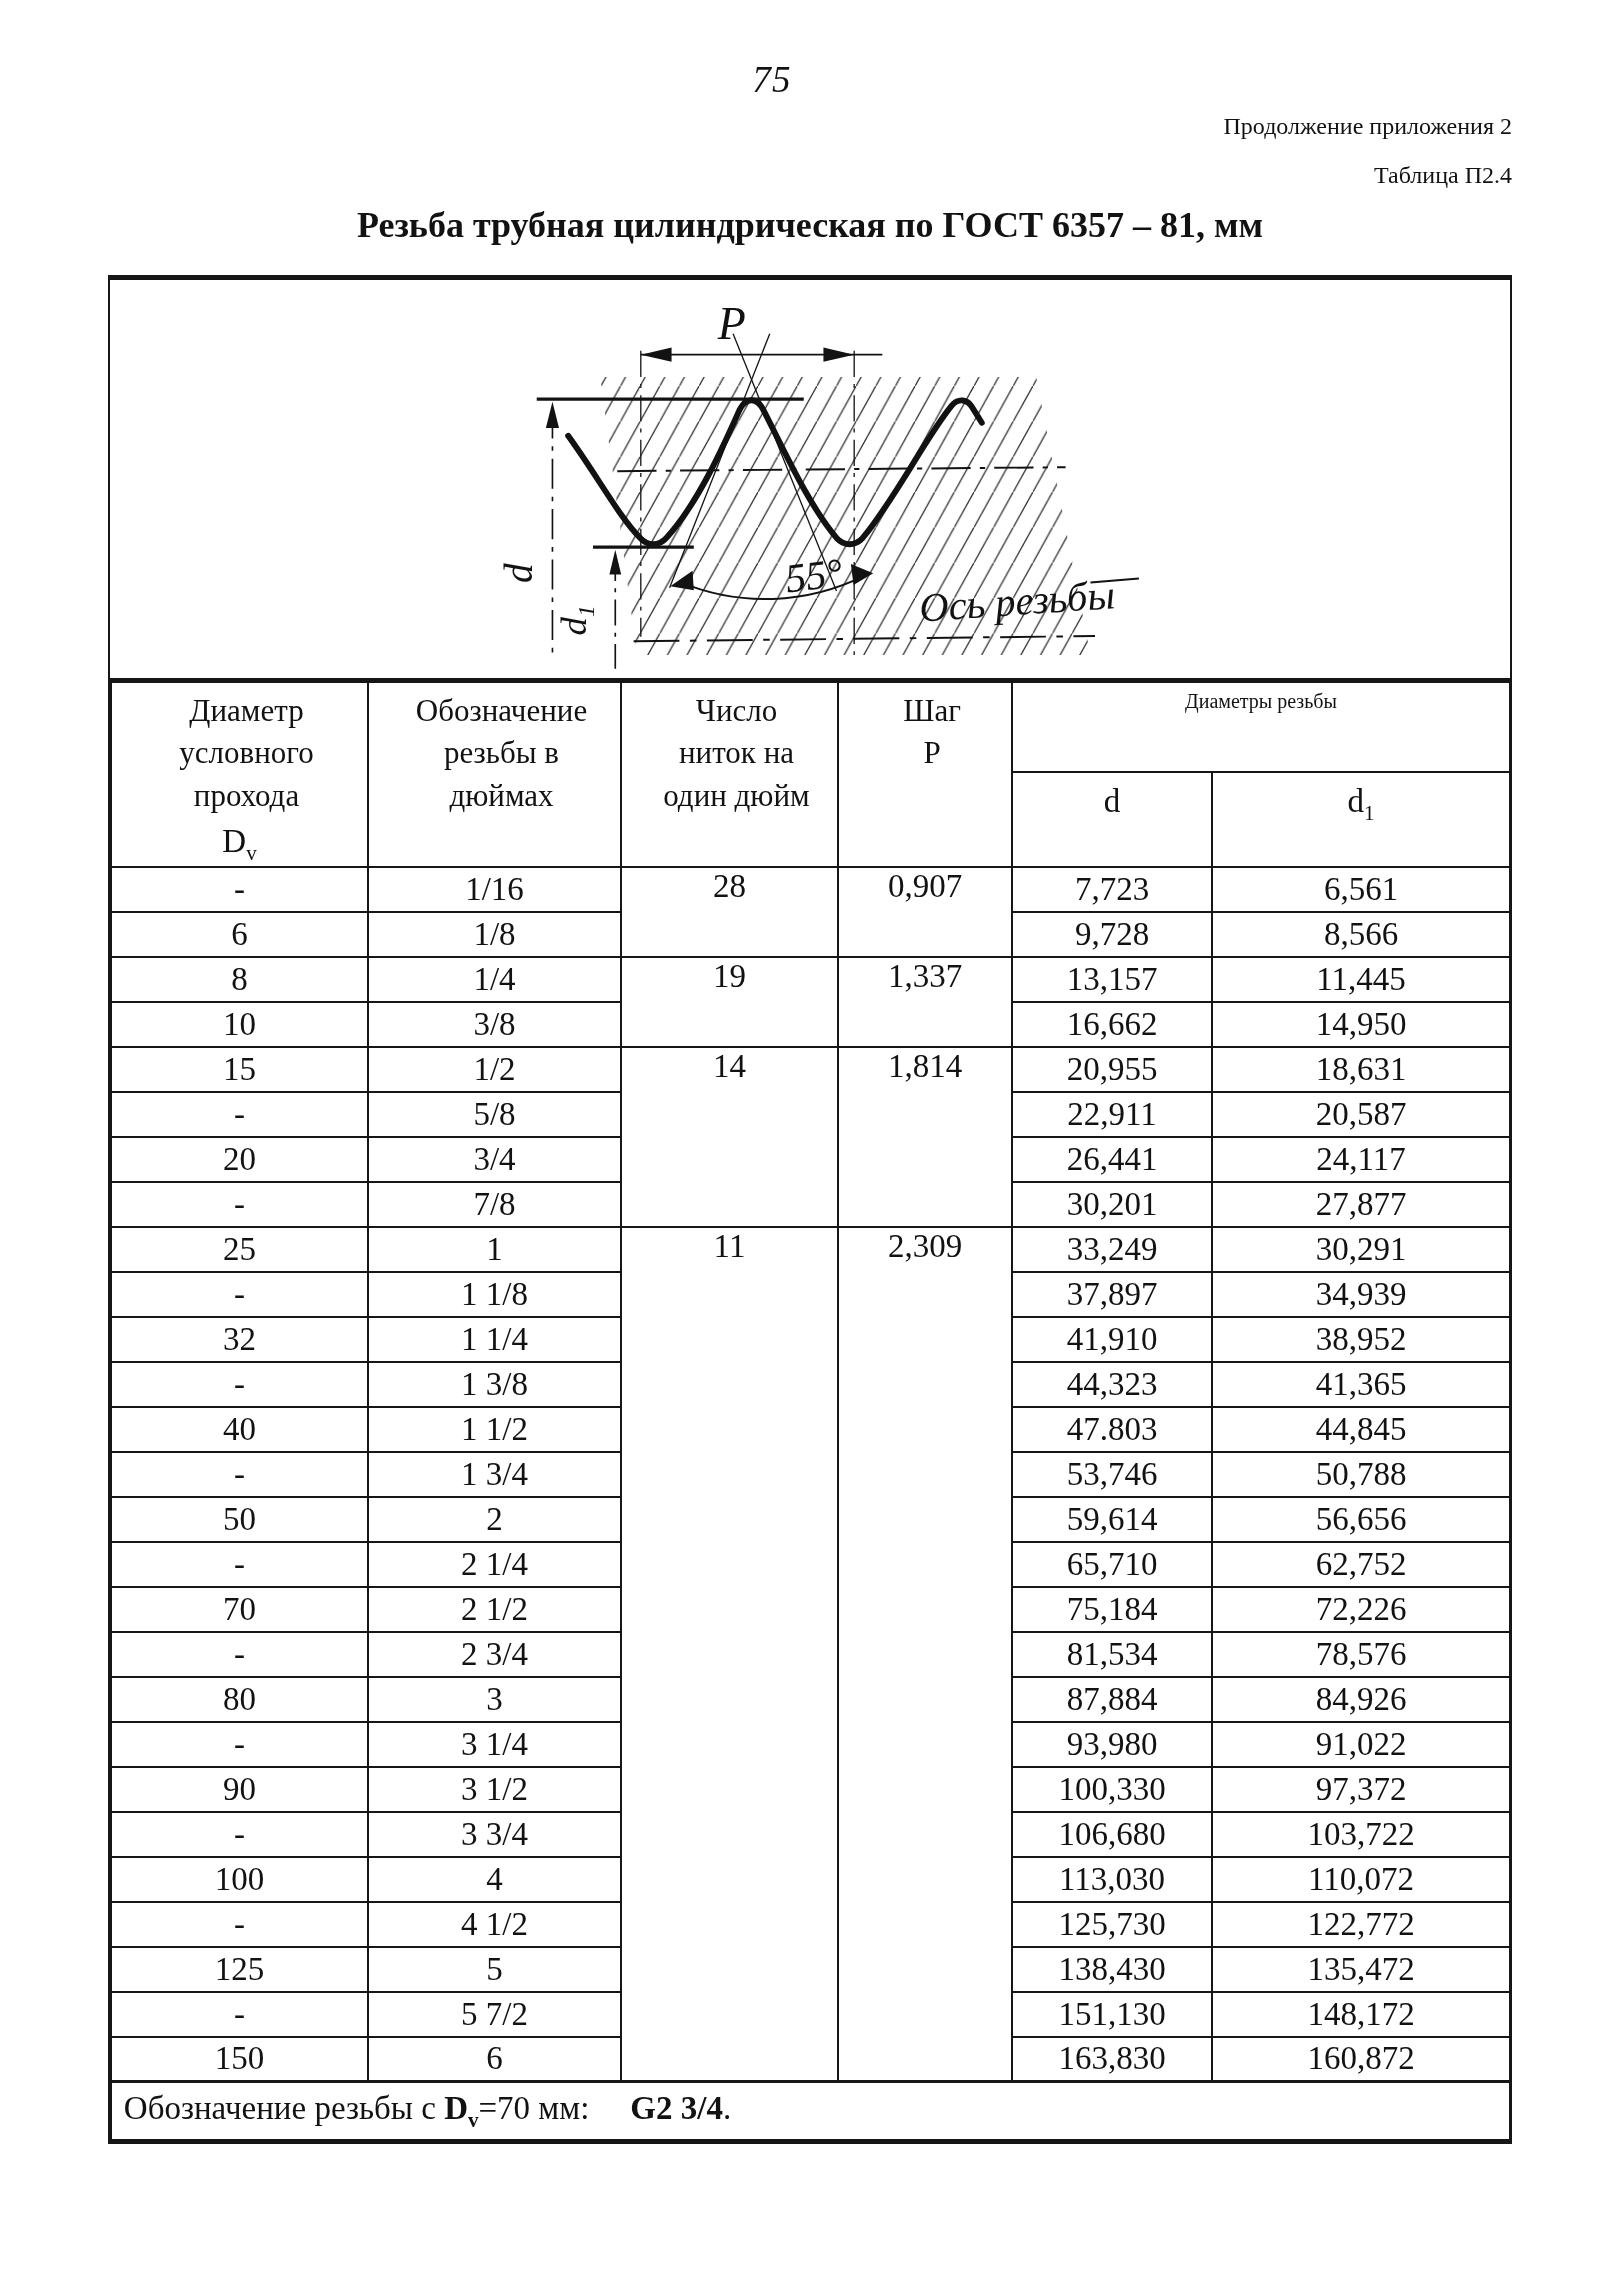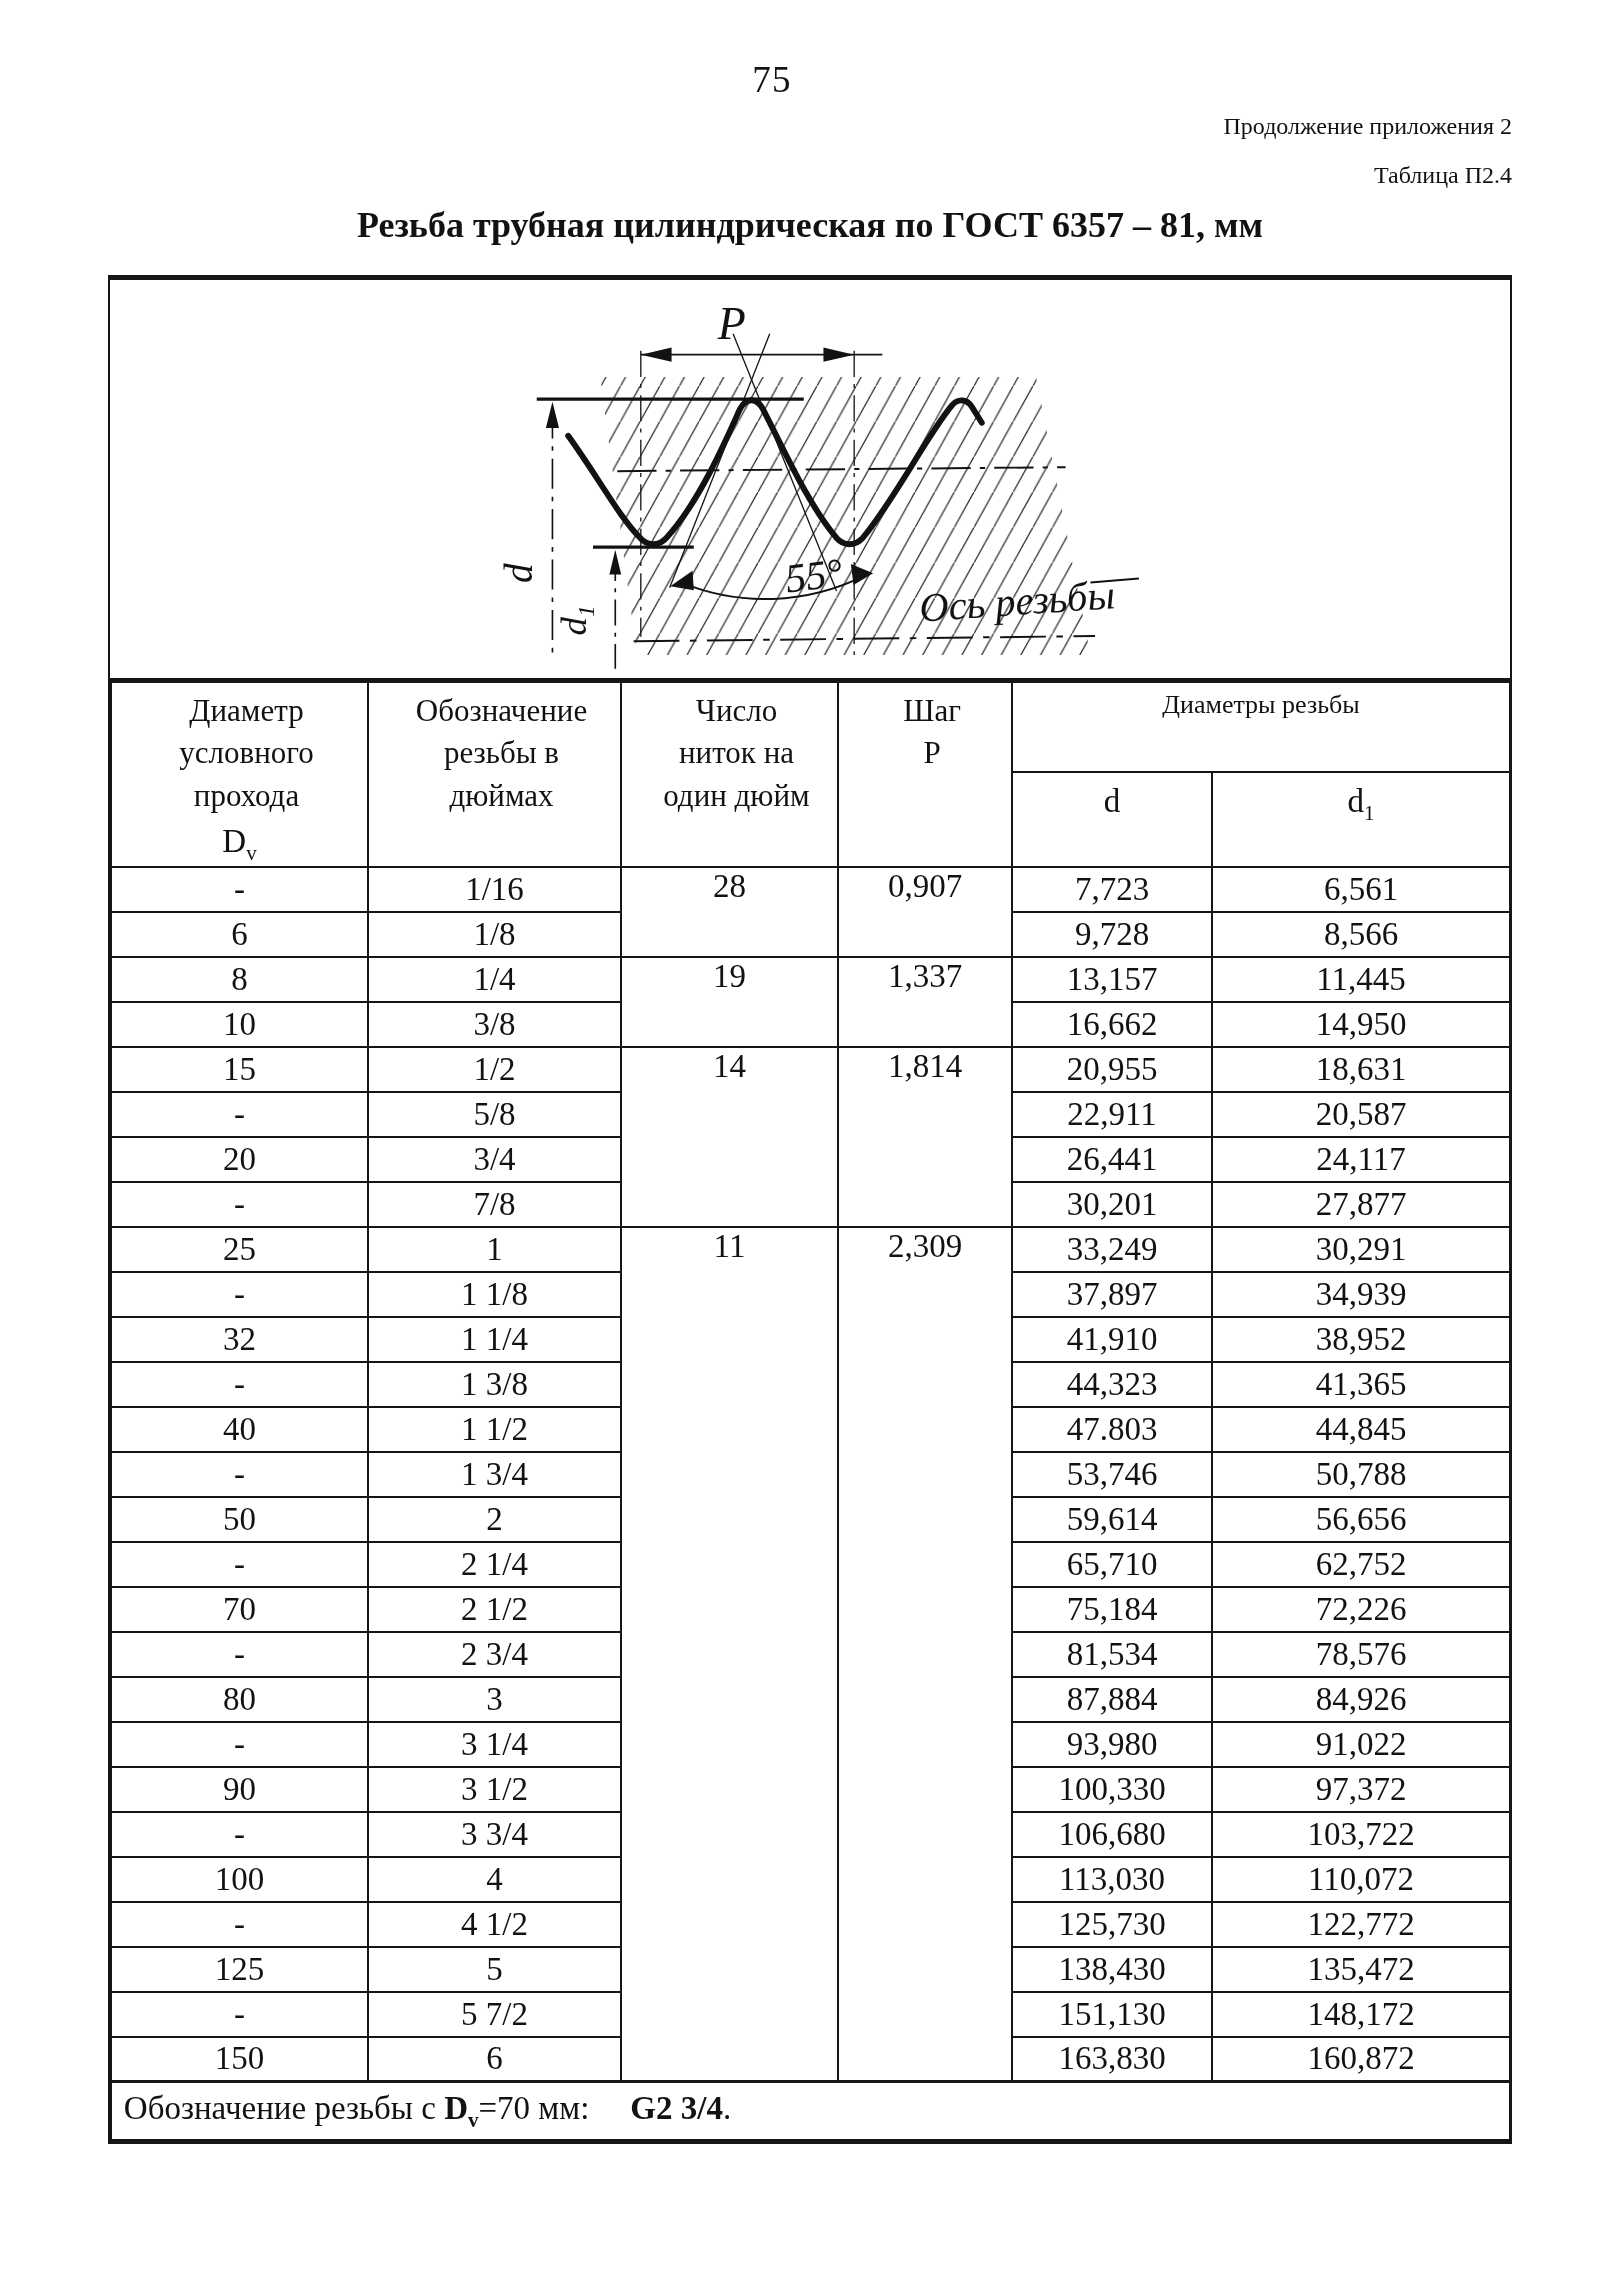--- a/index.html
+++ b/index.html
@@ -2,21 +2,21 @@
 <html style="font-size:10.5px"><head>
 <meta charset="utf-8">
 <style>
   html,body { margin:0; padding:0; background:#888; }
   .page {
     position:relative; width:1623px; height:2295px; margin:0 auto;
     background:#ffffff; color:#121212;
     font-family:"Liberation Serif", serif;
     overflow:hidden;
   }
-  .head-center { position:absolute; left:108px; width:1328px; text-align:center; }
+  .head-center { position:absolute; left:108px; width:1328px; text-align:center;font-style:italic; }
   .pageno { top:58px; font-size:37px; letter-spacing:1.3px; }
   .right-head { position:absolute; right:111px; text-align:right; font-size:24px; }
   .continuation { top:113px; }
   .caption { top:162px; }
   .title { position:absolute; top:204px; left:108px; width:1404px; text-align:center;
            font-weight:bold; font-size:36px; }
 
   .tablebox {
     position:absolute; left:108px; top:275px; width:1404px;
     border:2px solid #161616; border-top-width:5.2px; border-bottom-width:3.3px;
@@ -30,21 +30,21 @@
   }
   table.spec th, table.spec td {
     border:2px solid #161616; text-align:center; padding:0;
     overflow:hidden;
   }
   table.spec thead th { border-top-width:5.2px; font-weight:normal; vertical-align:top; padding-top:6.5px; }
   table.spec thead tr.subhead th { border-top-width:2px; padding-top:9.2px; height:77px; }
   .hlines { white-space:pre-line; line-height:1.38; font-size:31px;margin-left:14px; }
   .hsym { font-size:33px; margin-top:5.2px; }
   sub.sm { font-size:21px; vertical-align:sub; }
-  .grouphead { height:76px; font-size:26px; }
+  .grouphead { height:76px; font-size:20px; }
 
   table.spec tbody tr { height:45px; }
   table.spec tbody td { font-size:33px; }
   td.vtop { vertical-align:top; padding-top:3.9px; }
   td.v14  { vertical-align:top; padding-top:50px;border-radius:27px; }
   td.v11  { vertical-align:top; padding-top:365px; }
 
   tr.noterow td {
     height:56px; text-align:left; padding-left:11.8px; font-size:33px;
     border-top-width:3.3px;

